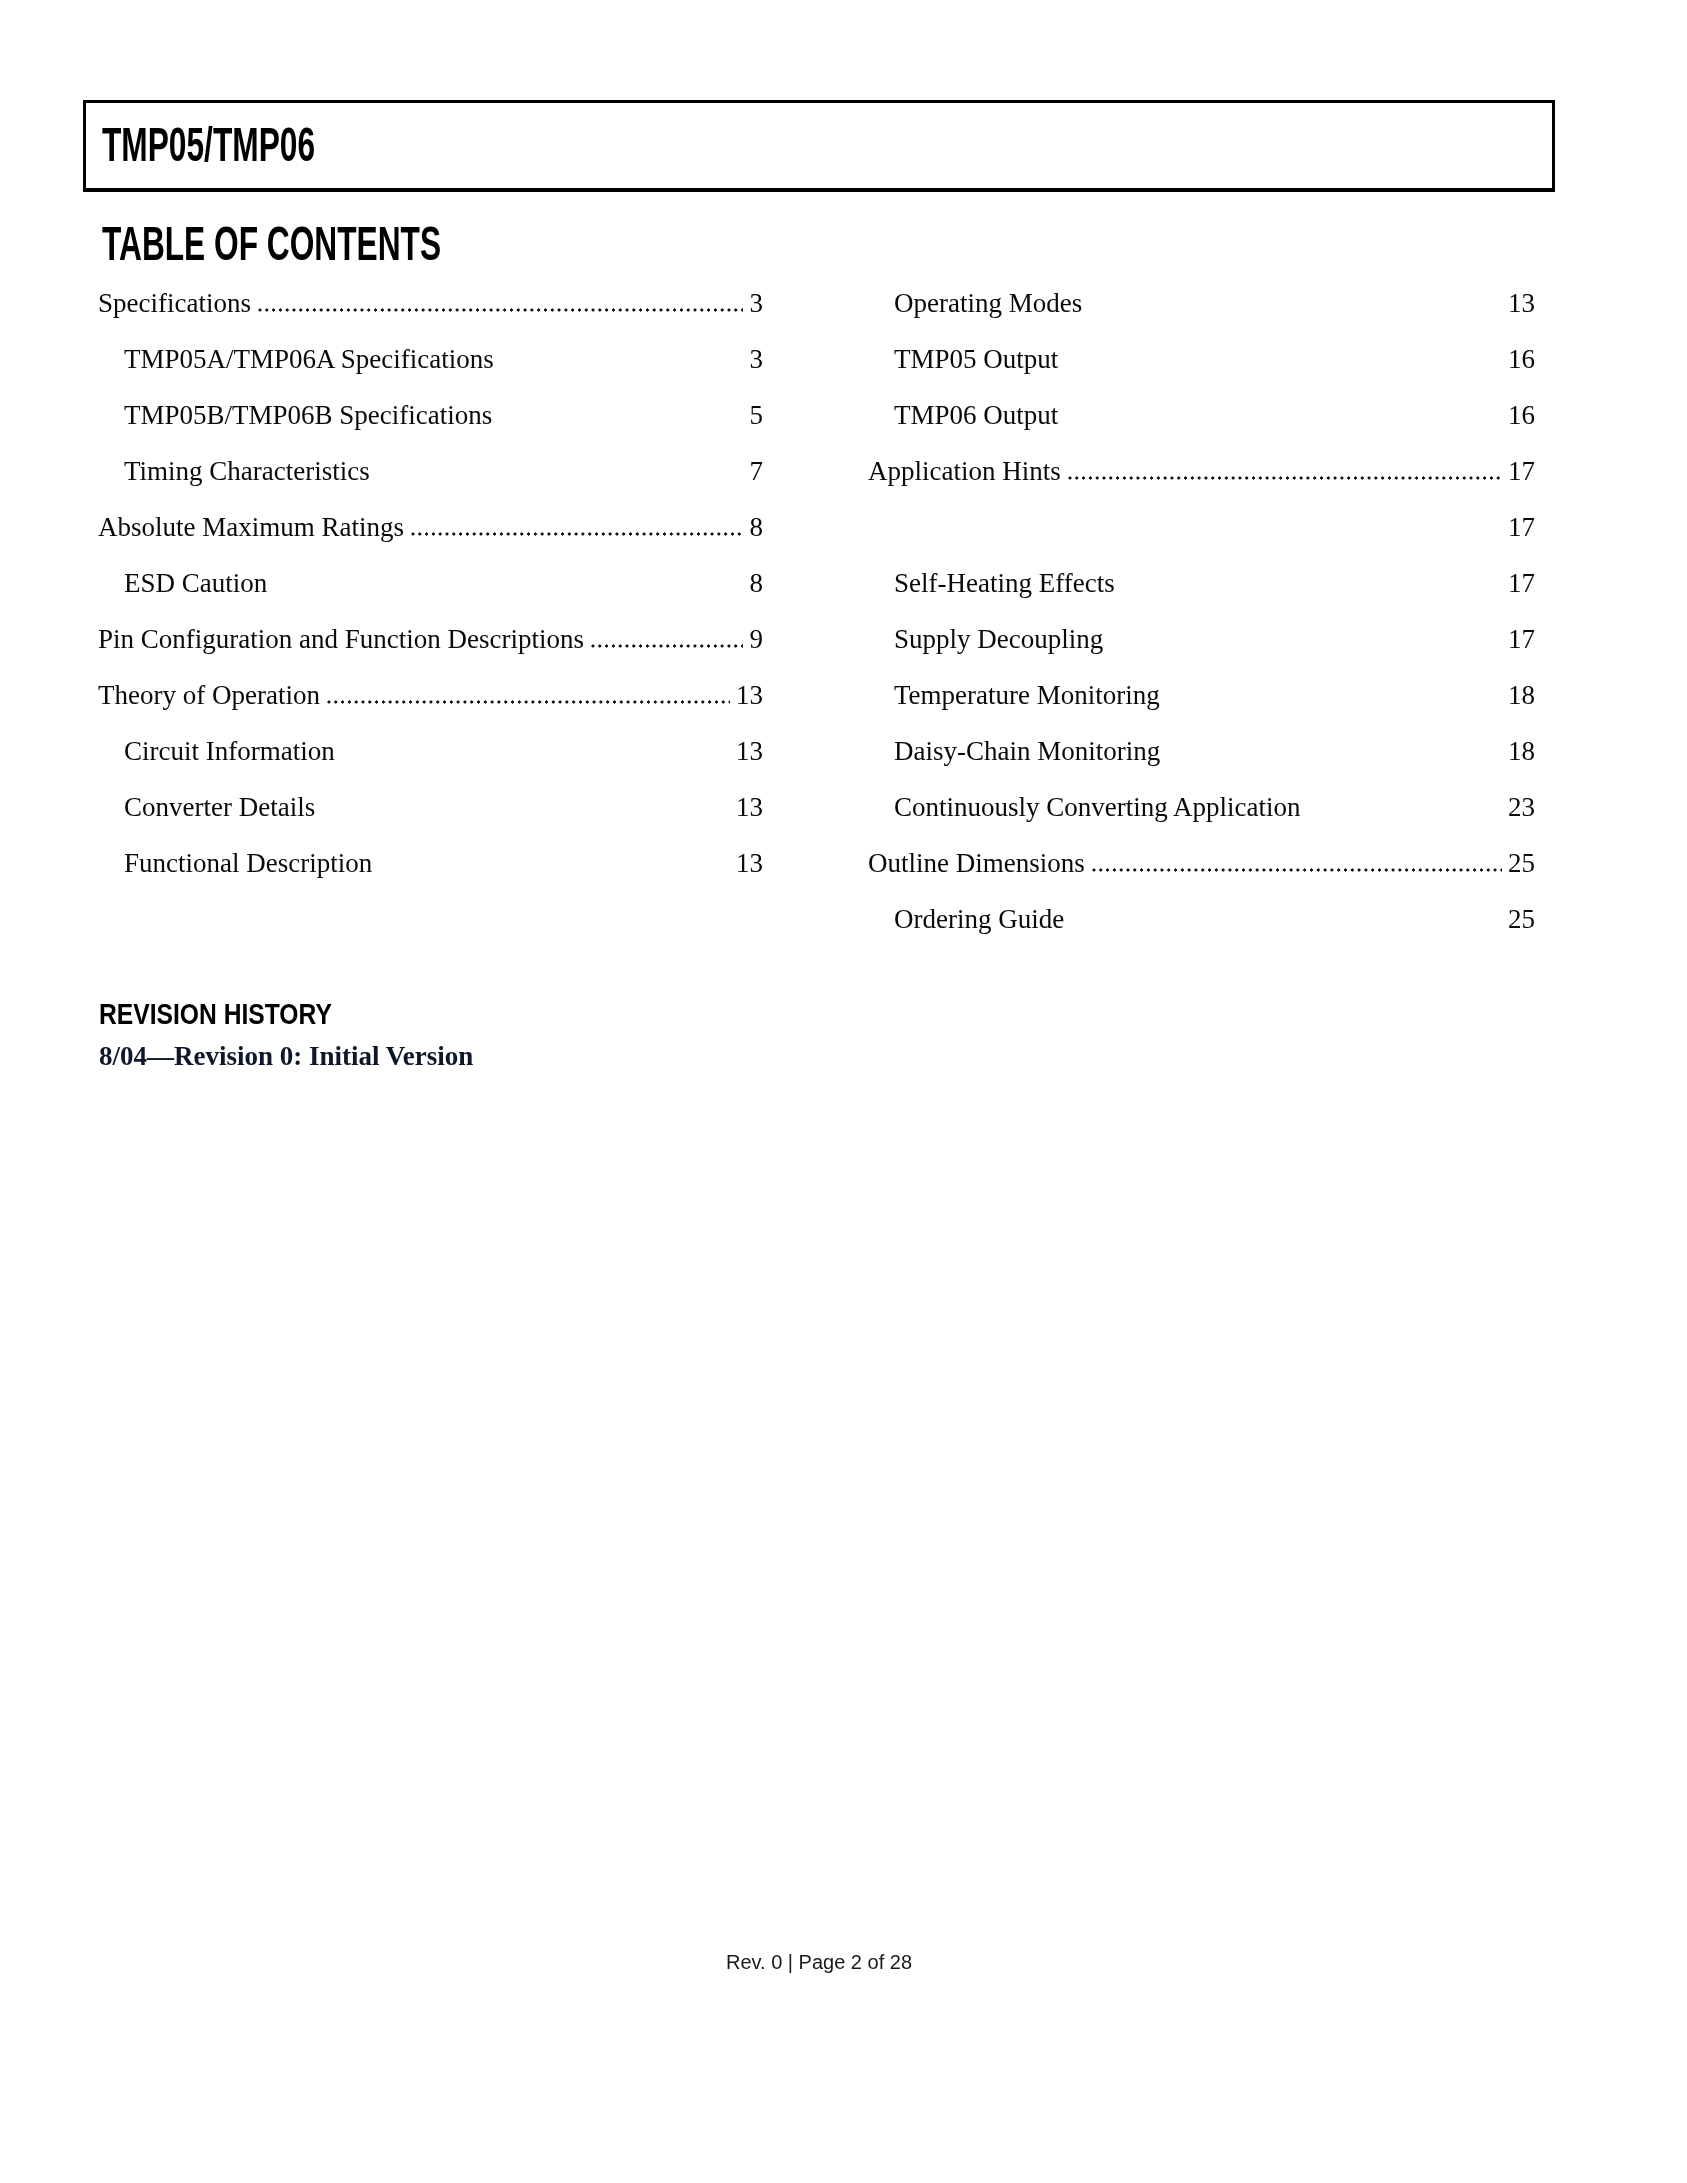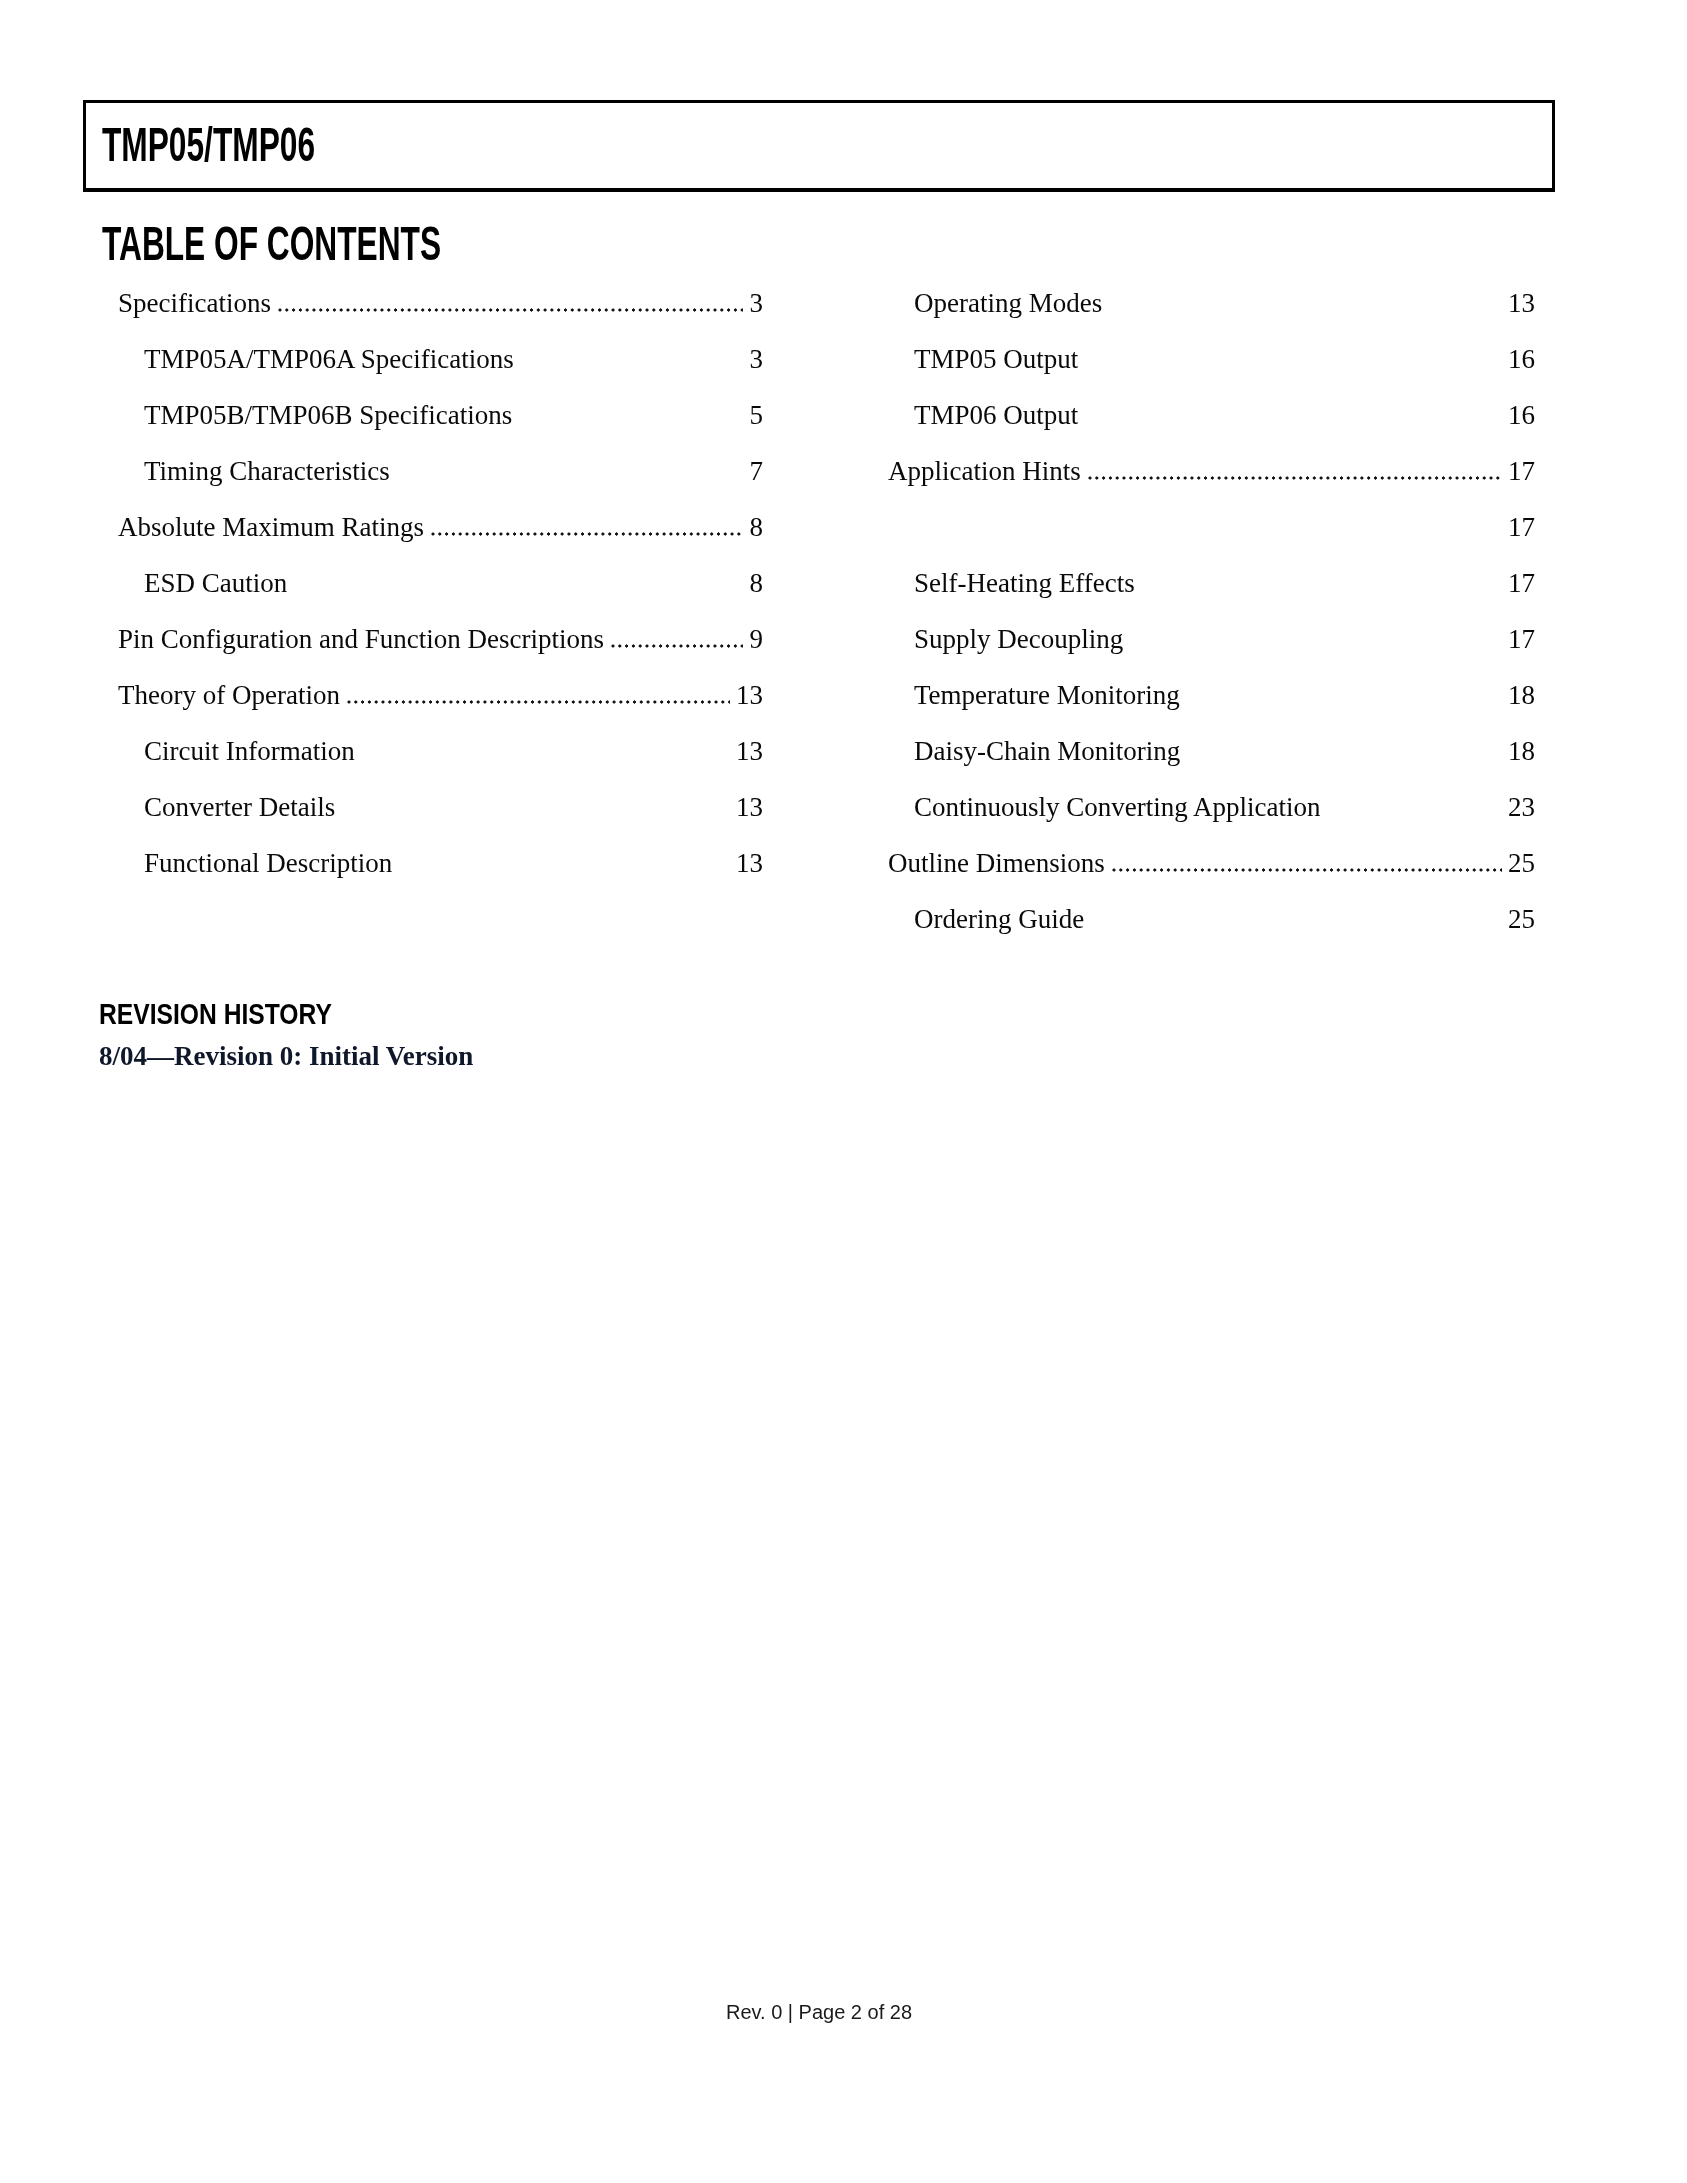--- a/index.html
+++ b/index.html
@@ -56,21 +56,21 @@
   .toc-col.right{left:868px;width:667px;}
   .toc-row{
     height:56px;
     line-height:56px;
     display:flex;
     white-space:nowrap;
     font-size:27px;
     color:#0a0a0a;
   }
   .toc-row.sub{padding-left:26px;align-items:flex-end;}
-  .toc-row .t{flex:0 0 auto;margin-left:20px;}
+  .toc-row .t{flex:0 0 auto;}
   .toc-row .dots{
     flex:1 1 auto;
     margin-left:4px;
     background-image:radial-gradient(circle, #141414 1.3px, transparent 1.7px);
     background-size:6.8px 3.7px;
     background-repeat:repeat-x;
     background-position:left 1.6px top 33px;
   }
   .toc-row .p{
     flex:0 0 auto;
@@ -96,21 +96,21 @@
     font-family:"Liberation Serif", serif;
     font-weight:bold;
     font-size:27px;
     line-height:27px;
     color:#0f172a;
     white-space:nowrap;
   }
   
   .footer{
     position:absolute;
-    left:83px;top:2000px;
+    left:83px;top:1950px;
     width:1472px;
     text-align:center;
     font-family:"Liberation Sans", sans-serif;
     font-size:20px;
     line-height:24px;
     color:#1a1a1a;
   }
 </style>
 </head>
 <body>

